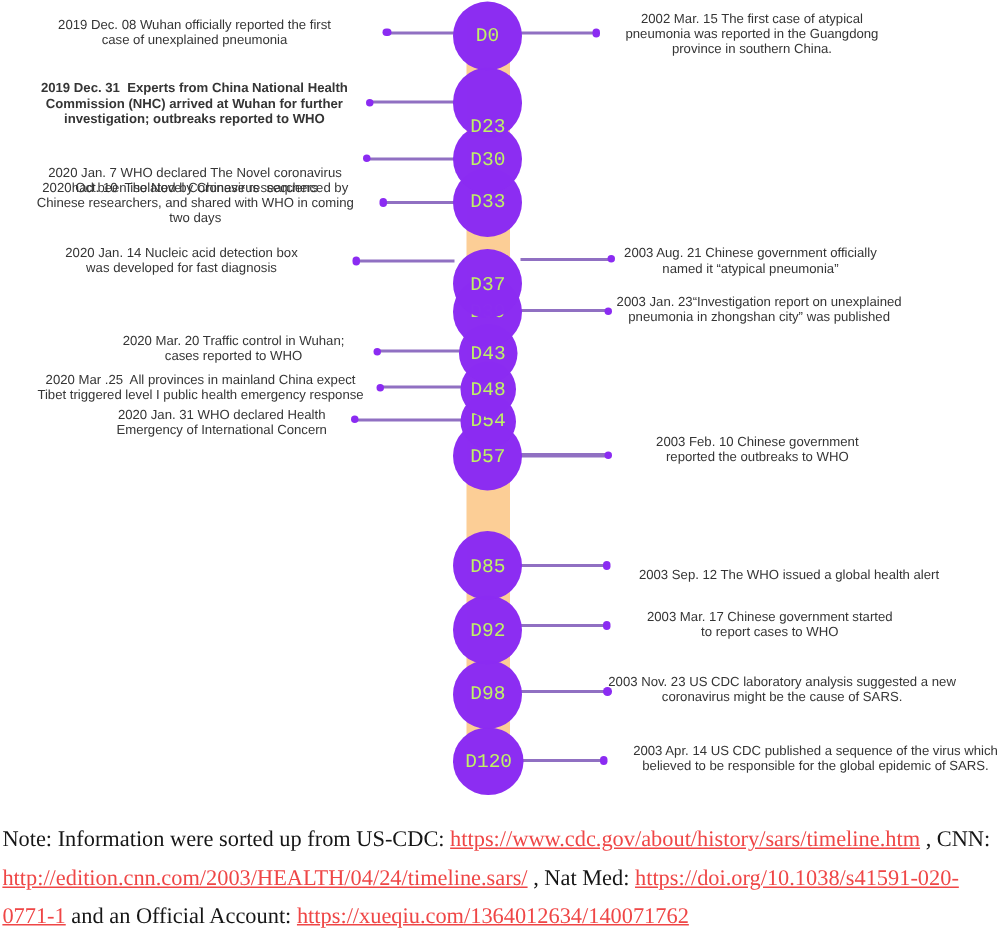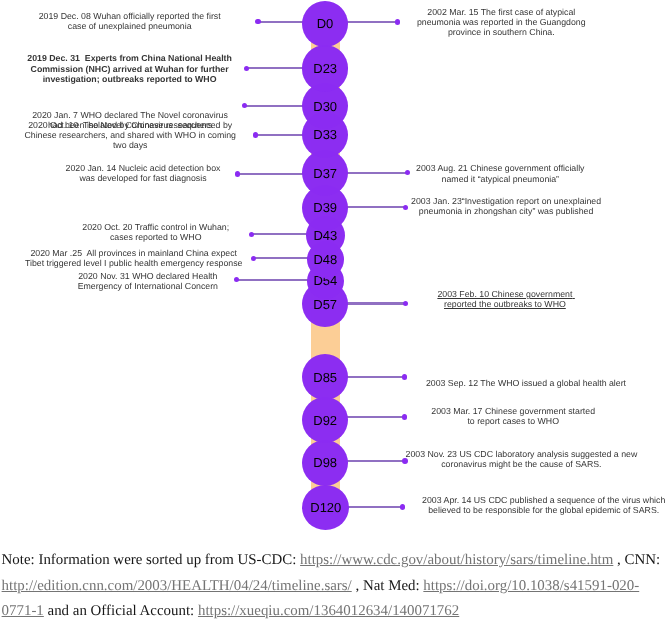--- a/index.html
+++ b/index.html
@@ -2,30 +2,30 @@
 <html><head>
 <meta charset="utf-8">
 <title>SARS and COVID-19 Timeline</title>
 <style>
   html,body{margin:0;padding:0;}
   body{width:667px;height:622px;background:#ffffff;
        font-family:"Liberation Sans",sans-serif;overflow:hidden;
        -webkit-font-smoothing:antialiased;text-rendering:geometricPrecision;}
   #stage{position:relative;width:667px;height:622px;}
   #spine{position:absolute;background:#fcce96;}
-  .node{position:absolute;border-radius:50%;background:#8b2bf2;color:#000000;
+  .node{position:absolute;border-radius:50%;background:#8b2bf2;color:#bef264;
         display:flex;align-items:center;justify-content:center;
-        font-size:13.0px;white-space:nowrap;}
+        font-size:13.0px;white-space:nowrap;font-family:Liberation Mono, monospace;}
   .node{filter:opacity(0.99);}
   .conn{position:absolute;height:2.1px;background:#9070c2;}
   .dot{position:absolute;border-radius:50%;background:#8b2bf2;}
   .lbl{position:absolute;filter:opacity(0.99);white-space:pre-wrap;font-size:8.78px;line-height:10.2px;color:#333333;text-align:center;}
   #note{position:absolute;filter:opacity(0.99);left:1.6px;top:548.2px;width:665px;
         font-family:"Liberation Serif",serif;font-size:14.92px;line-height:25.5px;color:#141414;}
-  #note .lk{color:#737373;text-decoration:underline;}
+  #note .lk{color:#ef4444;text-decoration:underline;}
 </style>
 </head>
 <body>
 
 <div id="stage">
   <div id="spine" style="left: 310.8px; top: 6px; width: 29px; height: 504px;"></div>
   <div id="conn-layer">
       <div class="conn" style="left: 257.9px; top: 20.75px; width: 45.0948px;"></div>
       <div class="dot" style="left: 255.2px; top: 19px; width: 5.4px; height: 5.4px;"></div>
       <div class="conn" style="left: 246.2px; top: 67.15px; width: 56.9054px;"></div>
@@ -56,30 +56,30 @@
       <div class="dot" style="left: 401.5px; top: 413.9px; width: 5.8px; height: 5.8px;"></div>
       <div class="conn" style="left: 347.214px; top: 459.95px; width: 57.886px;"></div>
       <div class="dot" style="left: 402.2px; top: 458px; width: 5.8px; height: 5.8px;"></div>
       <div class="conn" style="left: 348.196px; top: 506.15px; width: 54.3037px;"></div>
       <div class="dot" style="left: 399.6px; top: 504.2px; width: 5.8px; height: 5.8px;"></div>
     </div>
   <div id="nodes-layer">
       <div class="node" style="left: 301.9px; top: 0.6px; width: 46.2px; height: 46.4px; z-index: 100;">
         <span>D0</span>
       </div>
-      <div class="node" style="left: 302.1px; top: 45.4px; width: 46.2px; height: 46.4px; z-index: 99;">
+      <div class="node" style="left: 302.1px; top: 45.4px; width: 46.2px; height: 46.4px; z-index: 99; align-items: flex-end;">
         <span>D23</span>
       </div>
       <div class="node" style="left: 302.1px; top: 83.1px; width: 46.2px; height: 46.4px; z-index: 98;">
         <span>D30</span>
       </div>
       <div class="node" style="left: 302.1px; top: 111.6px; width: 46.2px; height: 46.4px; z-index: 97;">
         <span>D33</span>
       </div>
-      <div class="node" style="left: 302.1px; top: 150px; width: 46.2px; height: 46.4px; z-index: 96;">
+      <div class="node" style="left: 302.1px; top: 166px; width: 46.2px; height: 46.4px; z-index: 96;">
         <span>D37</span>
       </div>
       <div class="node" style="left: 302.1px; top: 184.8px; width: 46.2px; height: 46.4px; z-index: 95;">
         <span>D39</span>
       </div>
       <div class="node" style="left: 306px; top: 216.2px; width: 38.8px; height: 38.8px; z-index: 94;">
         <span>D43</span>
       </div>
       <div class="node" style="left: 306.8px; top: 240.5px; width: 37.2px; height: 37.2px; z-index: 93;">
         <span>D48</span>
@@ -101,28 +101,28 @@
       </div>
       <div class="node" style="left: 302.4px; top: 485px; width: 46.8px; height: 45px; z-index: 87;">
         <span>D120</span>
       </div>
     </div>
   <div id="labels-layer">
       <div class="lbl" style="left: 33.7px; top: 11.0562px; width: 192px;">2019 Dec. 08 Wuhan officially reported the first case of unexplained pneumonia</div>
       <div class="lbl" style="left: 22.6px; top: 53.3562px; width: 214px; font-weight: bold;">2019 Dec. 31  Experts from China National Health Commission (NHC) arrived at Wuhan for further investigation; outbreaks reported to WHO</div>
       <div class="lbl" style="left: 28px; top: 110px; width: 204px;">2020 Jan. 7 WHO declared The Novel coronavirus had been isolated by Chinese researchers</div>
       <div class="lbl" style="left: 20.7px; top: 119.556px; width: 219px;">2020 Oct. 10  The Novel Coronavirus  sequenced by Chinese researchers, and shared with WHO in coming two days</div>
-      <div class="lbl" style="left: 61px; top: 162.556px; width: 164px;">2020 Jan. 14 Nucleic acid detection box was developed for fast diagnosis</div>
-      <div class="lbl" style="left: 75.7px; top: 221.956px; width: 160px;">2020 Oct. 20 Traffic control in Wuhan; cases reported to WHO</div>
+      <div class="lbl" style="left: 39px; top: 162.556px; width: 164px;">2020 Jan. 14 Nucleic acid detection box was developed for fast diagnosis</div>
+      <div class="lbl" style="left: 75.7px; top: 221.956px; width: 160px;">2020 Mar. 20 Traffic control in Wuhan; cases reported to WHO</div>
       <div class="lbl" style="left: 22.7px; top: 247.656px; width: 222px;">2020 Mar .25  All provinces in mainland China expect Tibet triggered level I public health emergency response</div>
-      <div class="lbl" style="left: 67.8px; top: 270.656px; width: 160px;">2020 Nov. 31 WHO declared Health Emergency of International Concern</div>
+      <div class="lbl" style="left: 67.8px; top: 270.656px; width: 160px;">2020 Jan. 31 WHO declared Health Emergency of International Concern</div>
       <div class="lbl" style="left: 410.8px; top: 6.5562px; width: 181px;">2002 Mar. 15 The first case of atypical pneumonia was reported in the Guangdong province in southern China.</div>
       <div class="lbl" style="left: 409.3px; top: 163.356px; width: 182px;">2003 Aug. 21 Chinese government officially named it “atypical pneumonia”</div>
       <div class="lbl" style="left: 401.1px; top: 195.756px; width: 210px;">2003 Jan. 23“Investigation report on unexplained pneumonia in zhongshan city” was published</div>
-      <div class="lbl" style="left: 428.9px; top: 289.156px; width: 152px; text-decoration: underline;">2003 Feb. 10 Chinese government reported the outbreaks to WHO</div>
+      <div class="lbl" style="left: 428.9px; top: 289.156px; width: 152px;">2003 Feb. 10 Chinese government reported the outbreaks to WHO</div>
       <div class="lbl" style="left: 416.5px; top: 378.056px; width: 219px;">2003 Sep. 12 The WHO issued a global health alert</div>
       <div class="lbl" style="left: 429.2px; top: 406.156px; width: 168px;">2003 Mar. 17 Chinese government started to report cases to WHO</div>
       <div class="lbl" style="left: 395.9px; top: 448.856px; width: 251px;">2003 Nov. 23 US CDC laboratory analysis suggested a new coronavirus might be the cause of SARS.</div>
       <div class="lbl" style="left: 413.7px; top: 495.156px; width: 260px;">2003 Apr. 14 US CDC published a sequence of the virus which believed to be responsible for the global epidemic of SARS.</div>
     </div>
 
   <div id="note"><span>Note: Information were sorted up from US-CDC: </span><a class="lk">https://www.cdc.gov/about/history/sars/timeline.htm</a><span> , CNN: </span><a class="lk">http://edition.cnn.com/2003/HEALTH/04/24/timeline.sars/</a><span> , Nat Med: </span><a class="lk">https://doi.org/10.1038/s41591-020-0771-1</a><span> and an Official Account: </span><a class="lk">https://xueqiu.com/1364012634/140071762</a></div>
 </div>
 
 </body></html>

